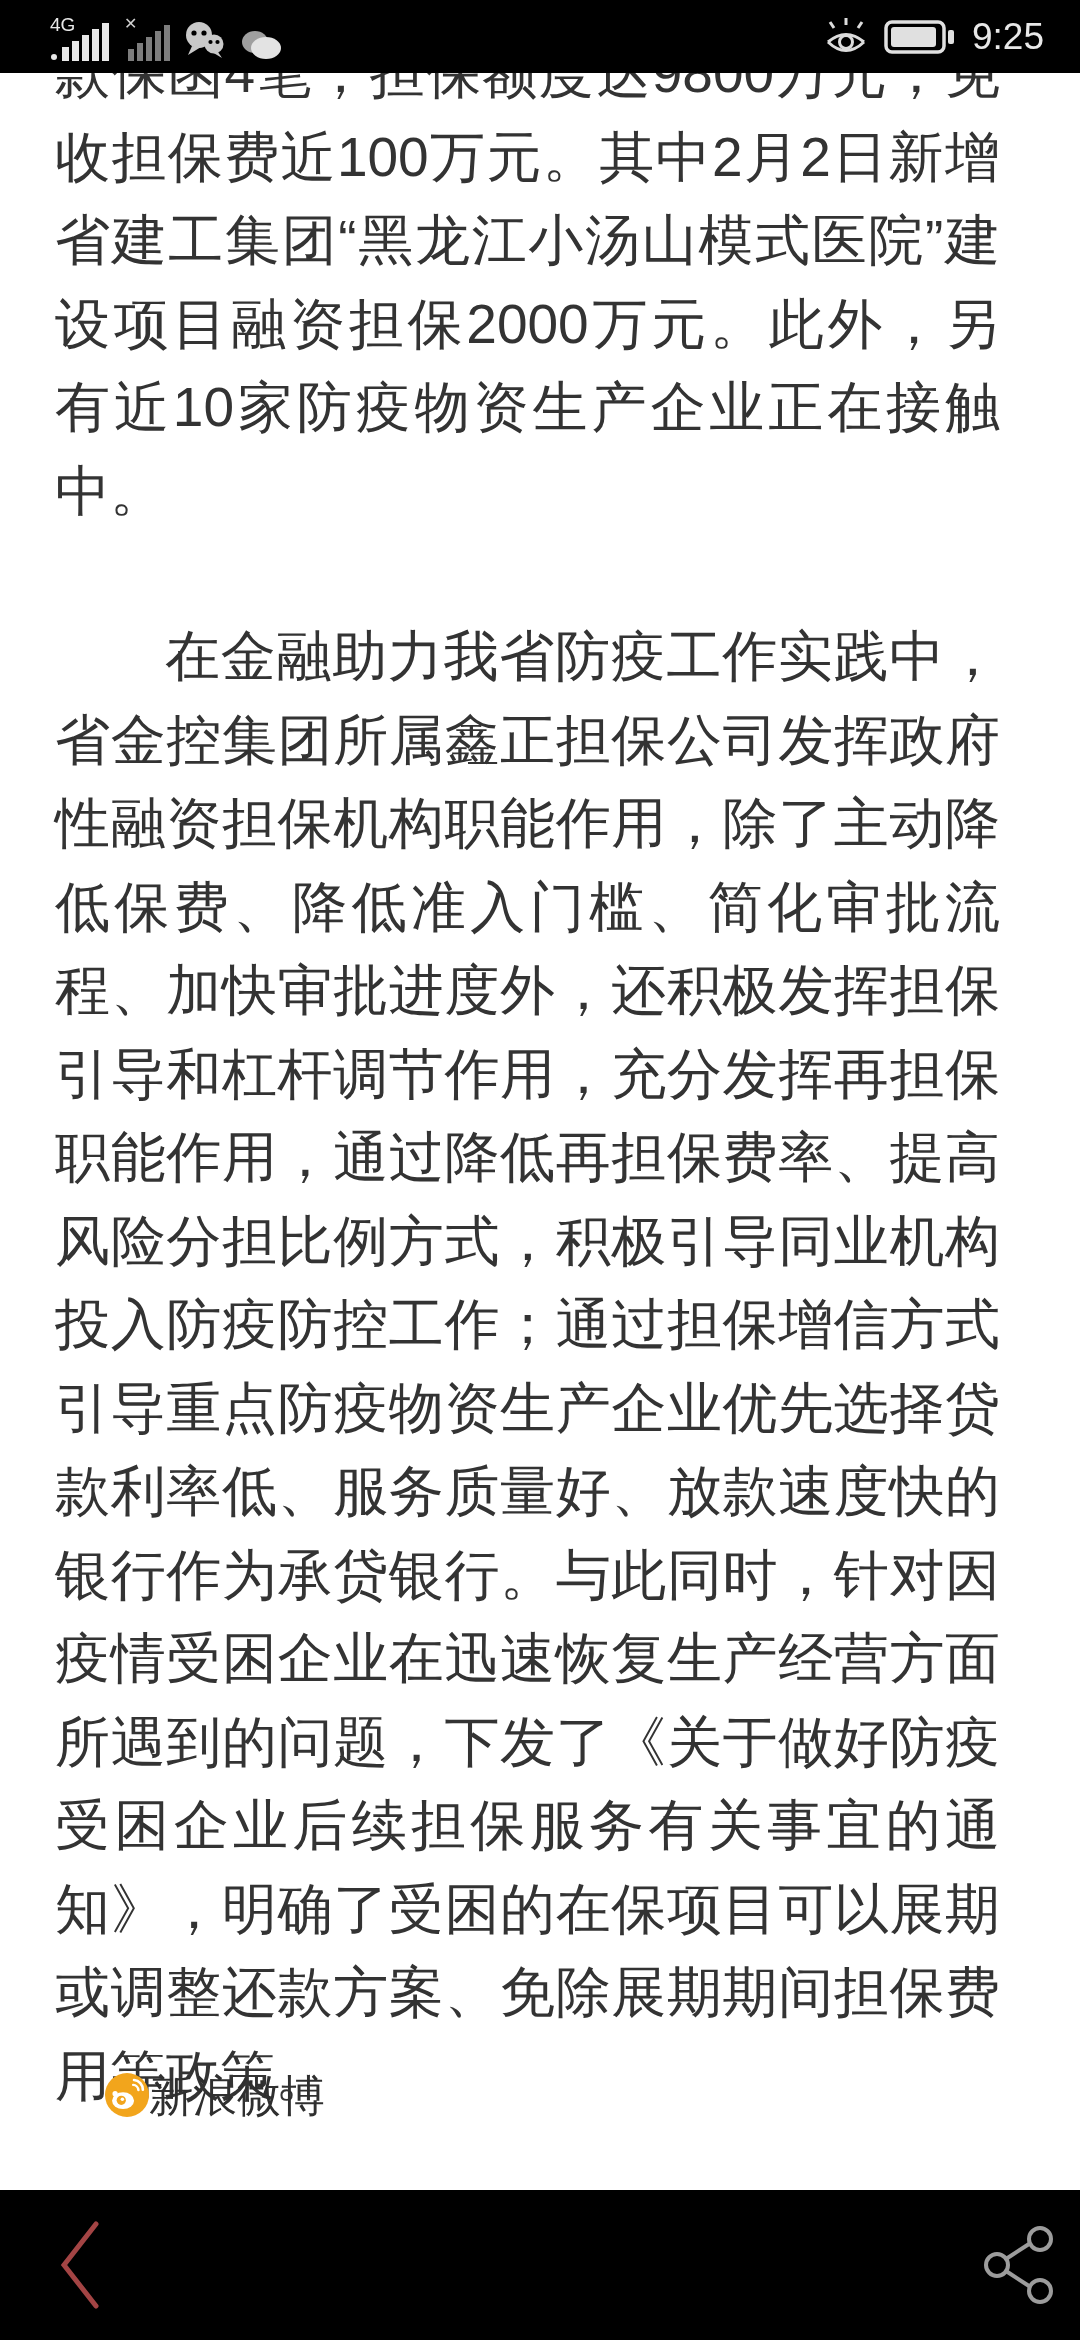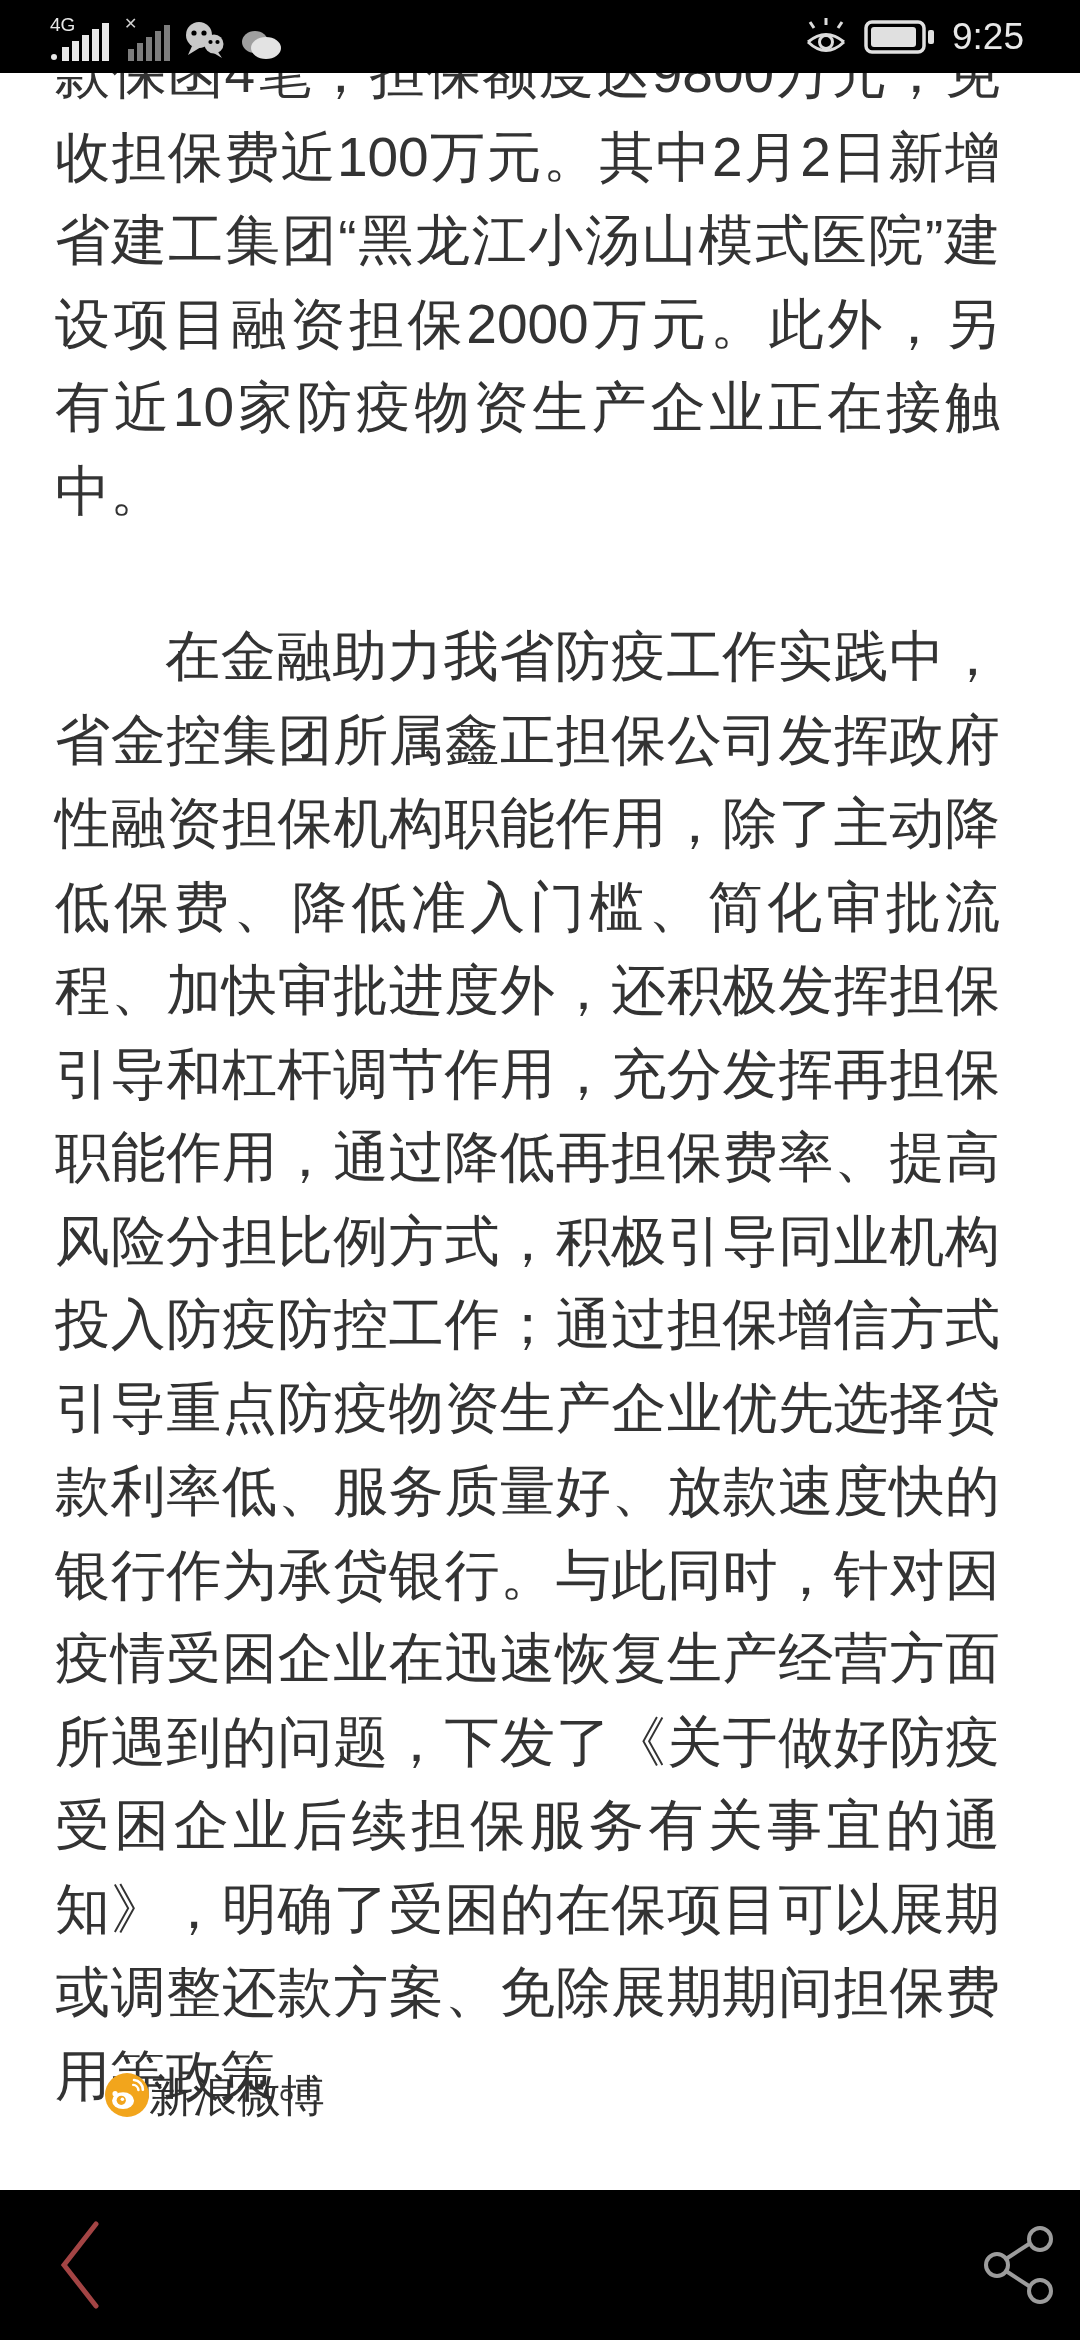--- a/index.html
+++ b/index.html
@@ -6,21 +6,21 @@
   body{
     width:1080px;height:2340px;position:relative;overflow:hidden;
     background:#ffffff;
     font-family:"Liberation Sans","DejaVu Sans",sans-serif;
   }
 
   
   .status-bar{
     position:absolute;top:0;left:0;width:1080px;height:73px;background:#000;
     z-index:30;display:flex;align-items:center;justify-content:space-between;
-    padding:0 56px 0 50px;box-sizing:border-box;
+    padding:0 36px 0 50px;box-sizing:border-box;
   }
   .sb-left{display:flex;align-items:flex-end;gap:12px;height:48px;}
   .sb-right{display:flex;align-items:center;gap:14px;}
   .sb-time{color:#e8e8e8;font-size:37px;line-height:37px;}
 
   
   .article{
     position:absolute;top:32px;left:0;width:1040px;box-sizing:border-box;
     padding:0 40px 0 55px;
     font-size:55px;line-height:83.5px;color:#333333;

